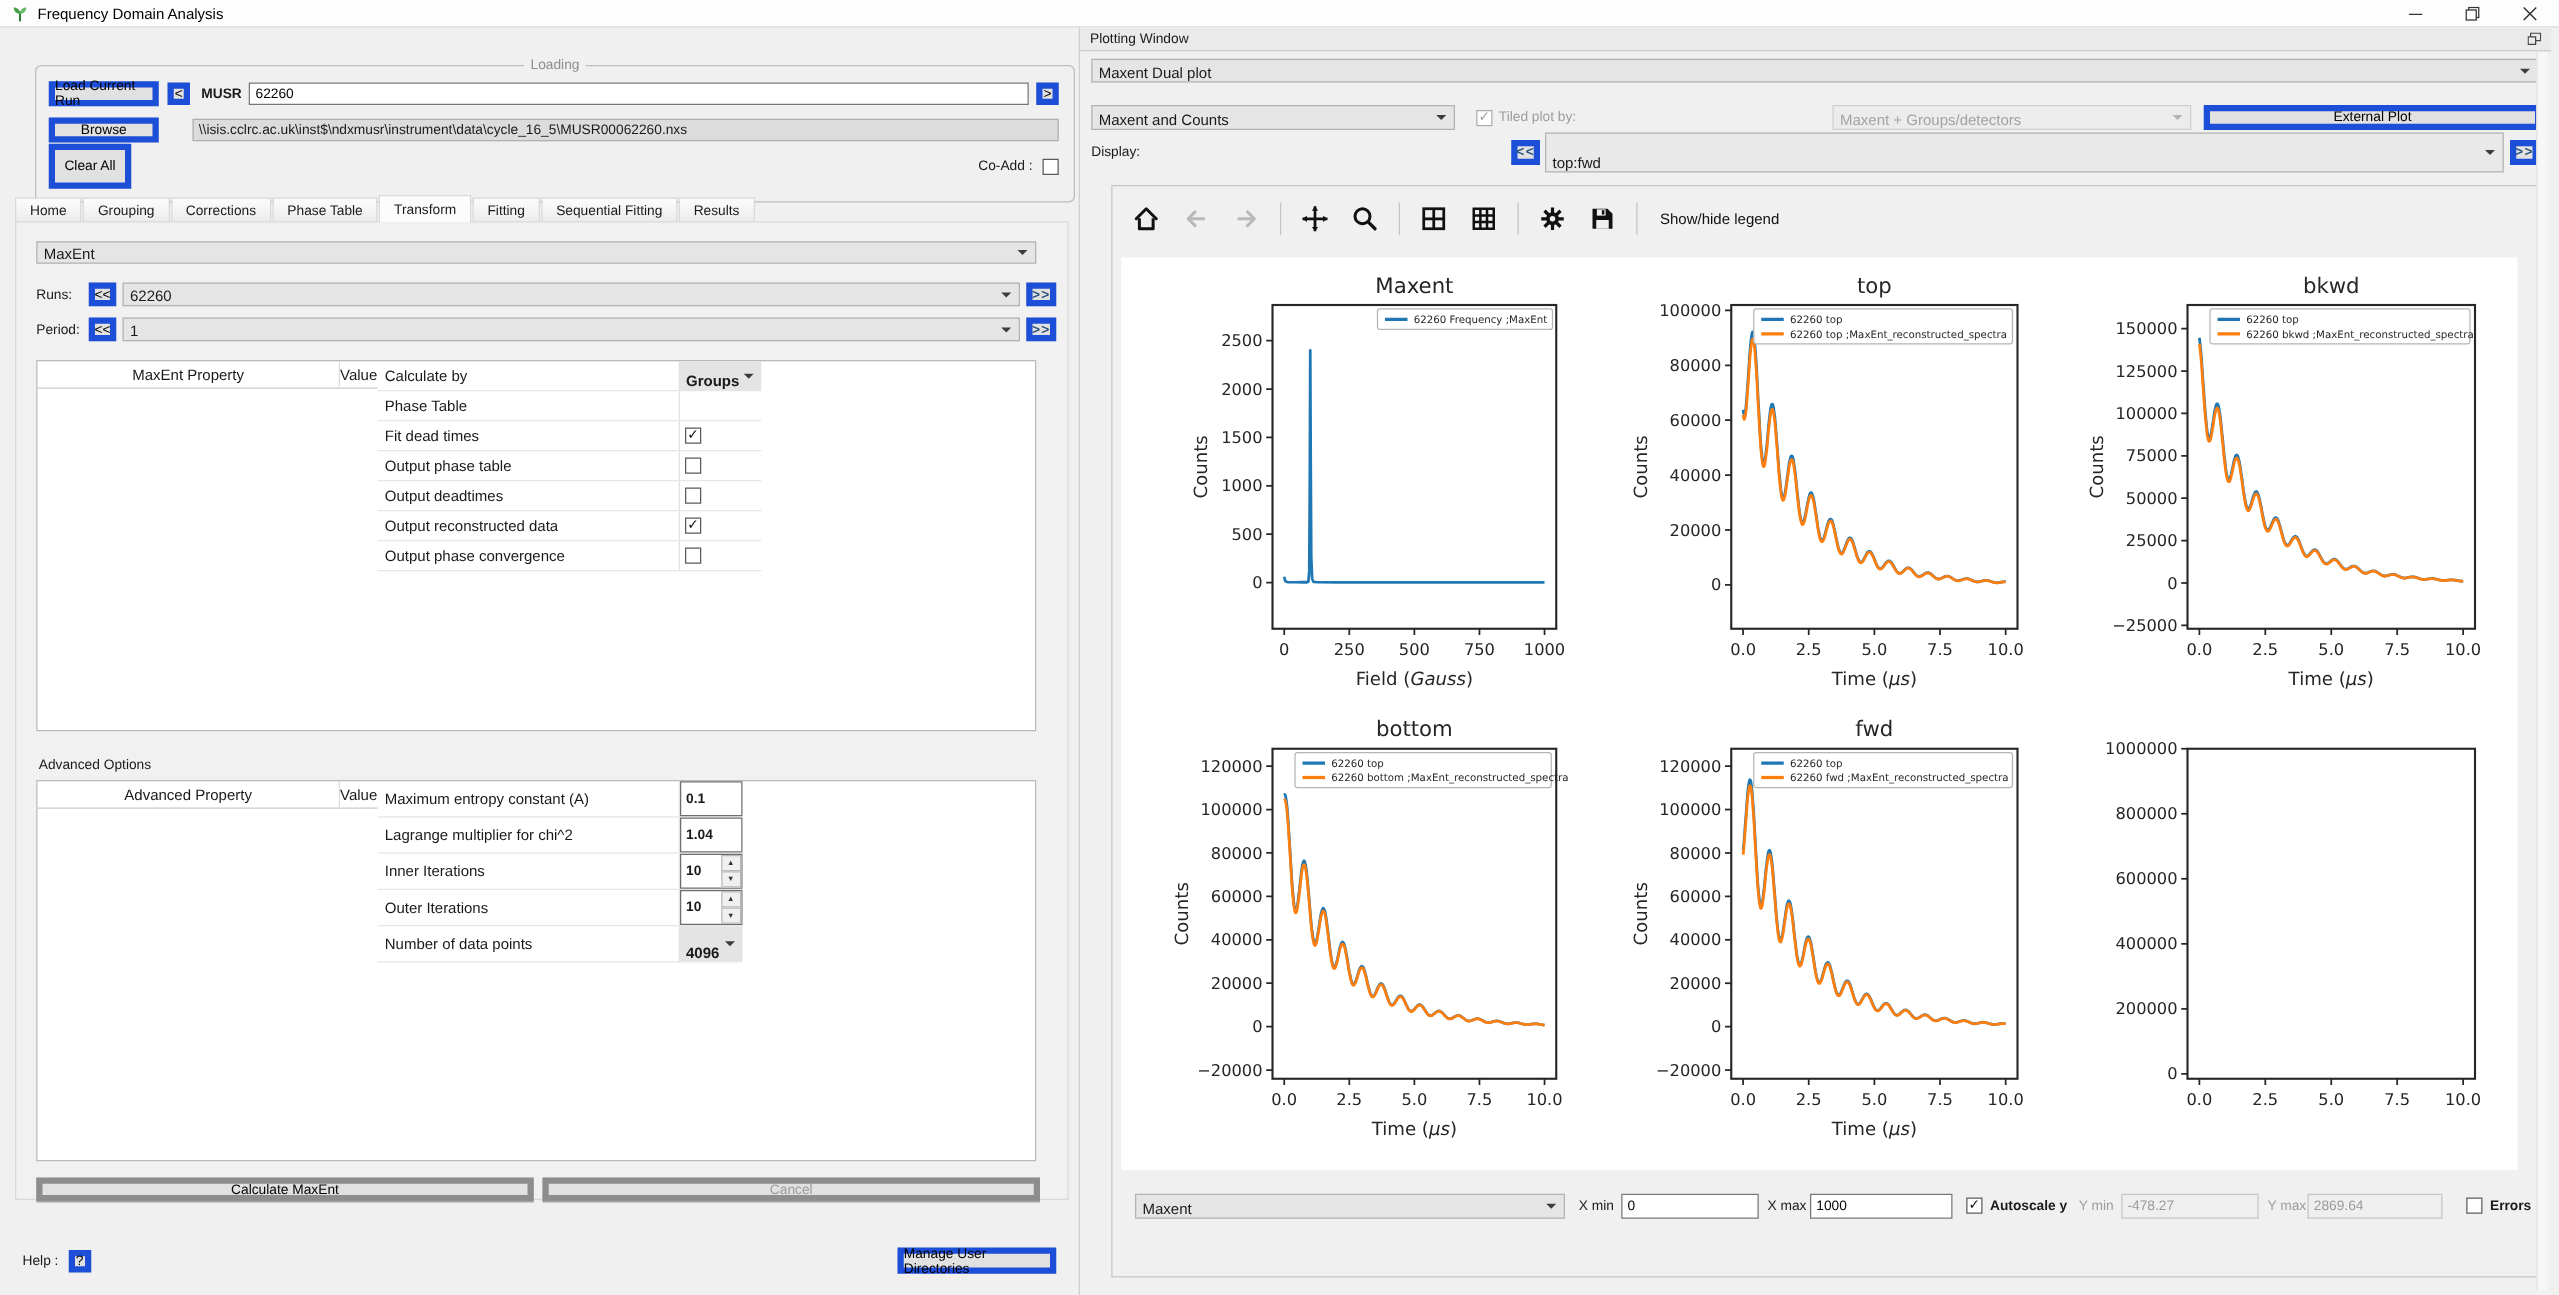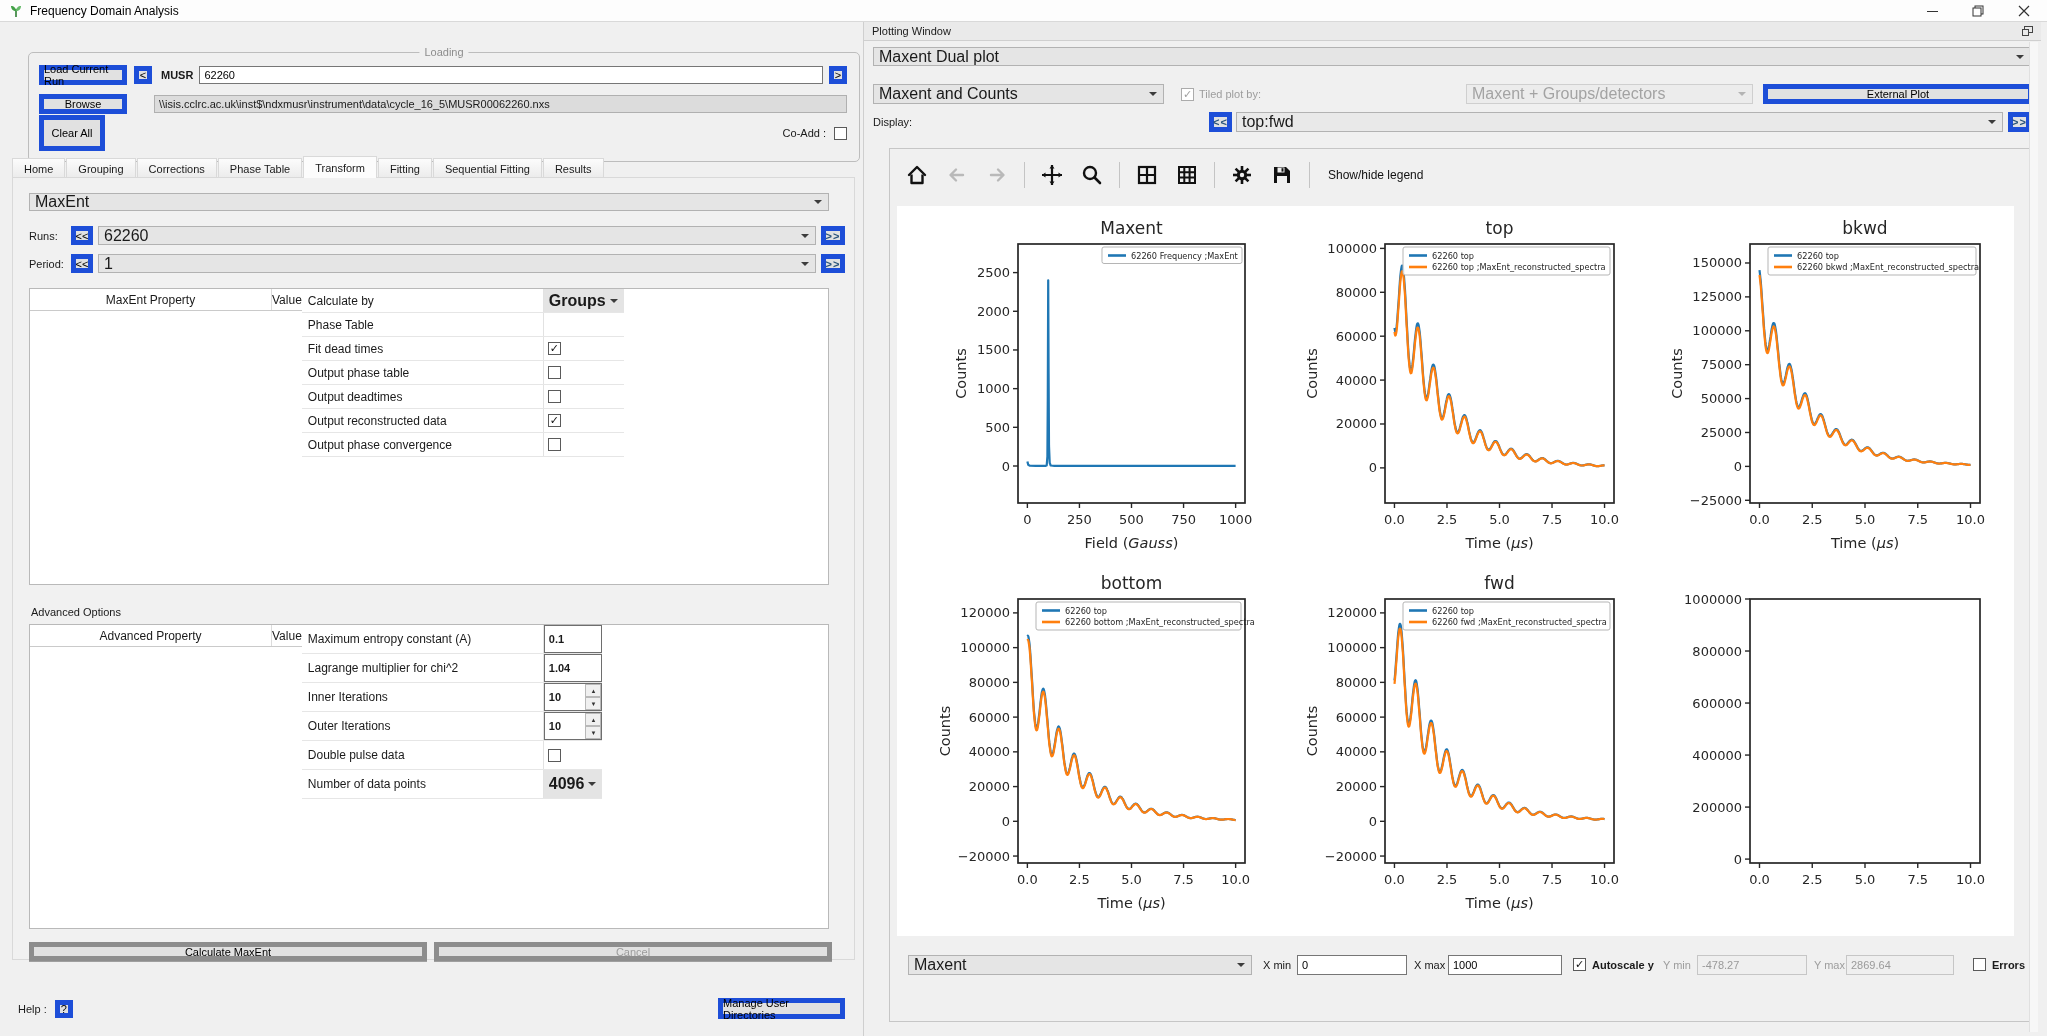--- a/index.html
+++ b/index.html
@@ -11,21 +11,21 @@
   #titlebar { position:absolute; left:0; top:0; width:2047px; height:22px; background:#fdfdfd; border-bottom:1px solid #d9d9d9; display:flex; align-items:center; }
   #titlebar .ticon { width:16px; height:16px; margin:0 6px 0 8px; }
   #titlebar .ttext { font-size:12px; color:#000; }
   #caption-btns { position:absolute; right:0; top:0; height:22px; display:flex; }
   .cap-btn { width:46px; height:22px; display:flex; align-items:center; justify-content:center; font-size:12px; color:#333; }
 
   
   .btn { background:#e1e1e1; border:5px solid #1d4ed8; font-size:11px; color:#000; display:flex; align-items:center; justify-content:center; cursor:default; }
   .btn.blue-txt { color:#29537a; font-weight:bold; letter-spacing:1px; }
   .btn.disabled { color:#9c9c9c; }
-  .combo { background:#e5e5e5; border:1px solid #b2b2b2; font-size:16px; display:flex; align-items:center; padding:0 18px 0 5px; position:relative; white-space:nowrap; overflow:hidden; }
+  .combo { background:#e5e5e5; border:1px solid #b2b2b2; font-size:12px; display:flex; align-items:flex-end; padding:0 18px 0 5px; position:relative; white-space:nowrap; overflow:hidden; }
   .combo .arr { position:absolute; right:6px; top:50%; margin-top:-2px; width:0; height:0; border-left:4px solid transparent; border-right:4px solid transparent; border-top:4px solid #3c3c3c; }
   .combo.disabled { color:#a3a3a3; background:#ececec; border-color:#cfcfcf; }
   .combo.disabled .arr { border-top-color:#b4b4b4; }
   .tinput { background:#fff; border:1px solid #6e6e6e; font-size:11px; font-weight:bold; display:flex; align-items:center; padding:0 4px; }
   input.real { border:1px solid #767676; font:11px "Liberation Sans",sans-serif; padding:0 4px; background:#fff; color:#000; }
   input.real:disabled { background:#efefef; border-color:#c6c6c6; color:#9a9a9a; }
   .check { width:13px; height:13px; background:#fff; border:1px solid #5a5a5a; display:inline-flex; align-items:center; justify-content:center; flex:none; }
   .check.checked::after { content:"\2713"; font-size:11px; font-weight:bold; color:#111; line-height:1; }
   .check.disabled { border-color:#ababab; }
   .check.disabled.checked::after { color:#9f9f9f; }
@@ -253,26 +253,20 @@
               <div class="tcell-label">Outer Iterations</div>
               <div class="tcell-value">
                 <div class="tinput">10</div>
                 <div class="spinbox">
                   <div>▲</div>
                   <div>▼</div>
                 </div>
               </div>
             </div>
             <div class="trow">
-              <div class="tcell-label">Double pulse data</div>
-              <div class="tcell-value">
-                <span class="check"></span>
-              </div>
-            </div>
-            <div class="trow">
               <div class="tcell-label">Number of data points</div>
               <div class="tcell-value">
                 <div class="combo">
                   <span>4096</span>
                   <span class="arr"></span>
                 </div>
               </div>
             </div>
           </div>
         <div class="tfill"></div>
@@ -314,21 +308,21 @@
       <div class="combo disabled" style="position:absolute;left:593px;width:287px;height:20px;">
           <span>Maxent + Groups/detectors</span>
           <span class="arr"></span>
         </div>
       <div class="btn" style="position:absolute;left:890px;width:270px;height:20px;">External Plot</div>
     </div>
 
     <div style="position:absolute;left:9px;top:90px;width:1160px;height:20px;display:flex;align-items:center;">
       <span class="lbl">Display:</span>
       <div class="btn blue-txt" style="position:absolute;left:336px;width:23px;height:20px;">&lt;&lt;</div>
-      <div class="combo" style="position:absolute;left:363px;width:767px;height:20px;background:#e9e9e9;">
+      <div class="combo" style="position:absolute;left:363px;width:767px;height:32px;background:#e9e9e9;">
           <span>top:fwd</span>
           <span class="arr"></span>
         </div>
       <div class="btn blue-txt" style="position:absolute;left:1135px;width:23px;height:20px;">&gt;&gt;</div>
     </div>
 
     <div id="plot-frame">
 
       <div id="mpl-toolbar">
         <div class="tb-btn">

